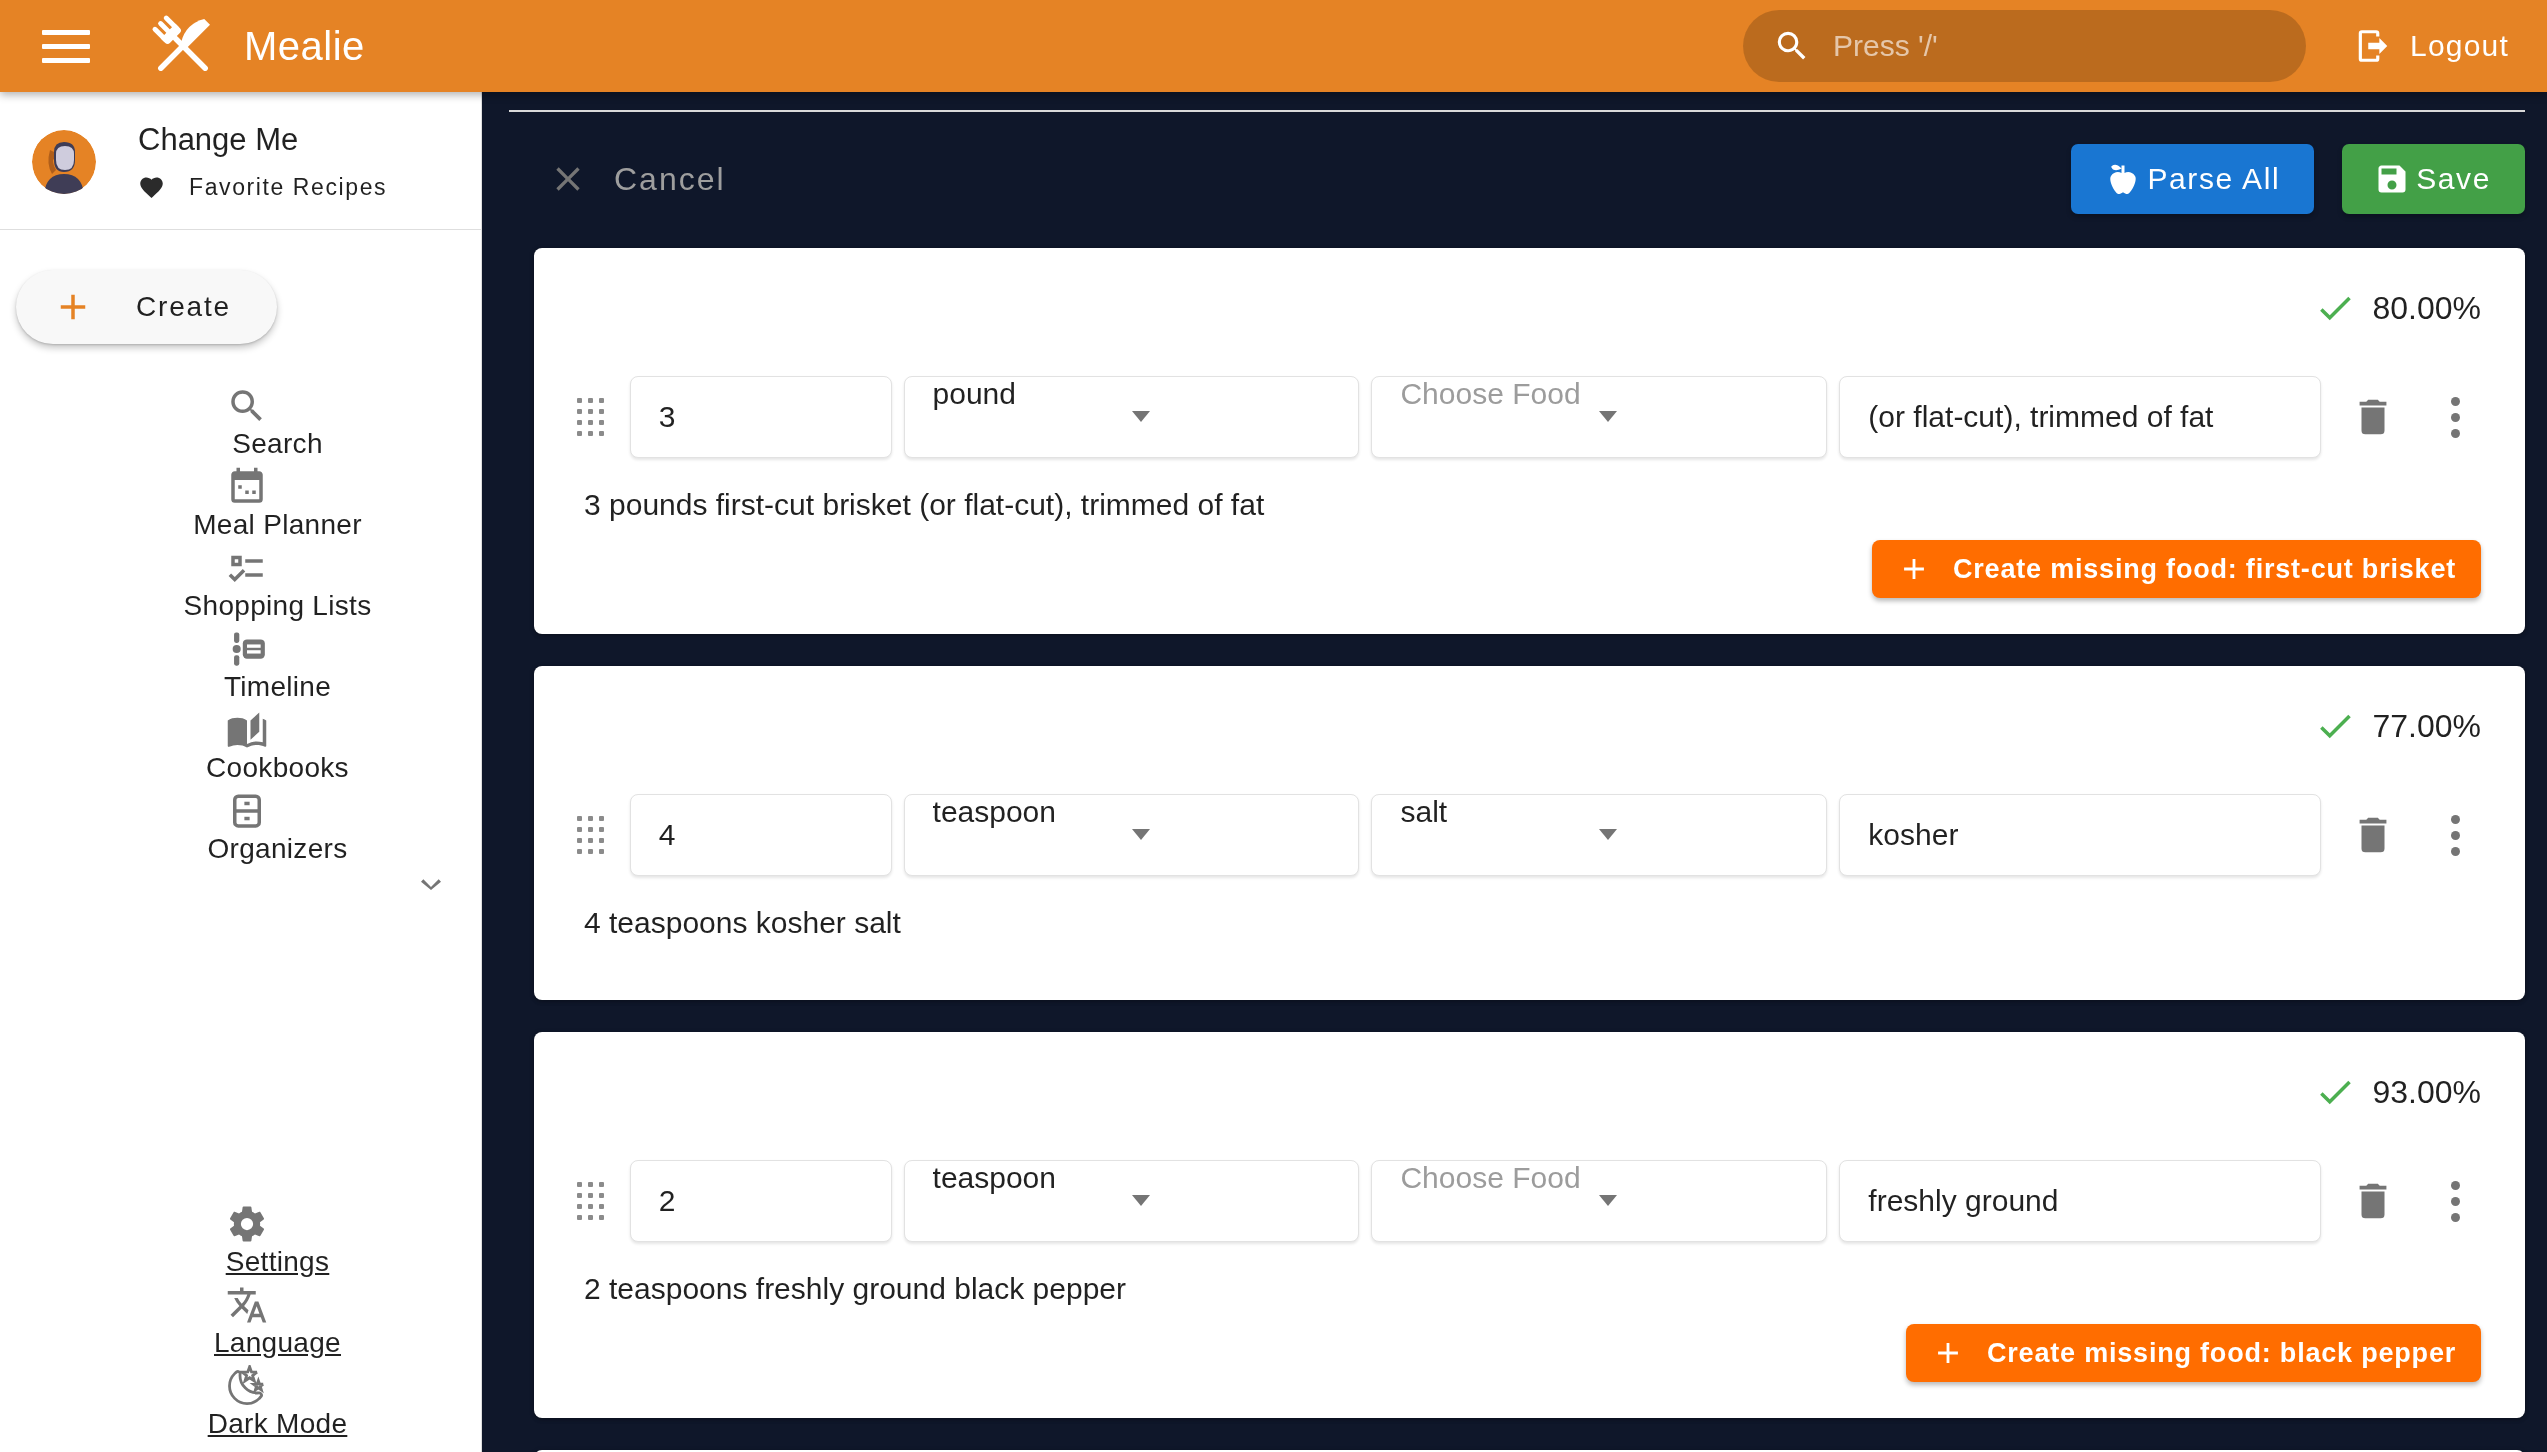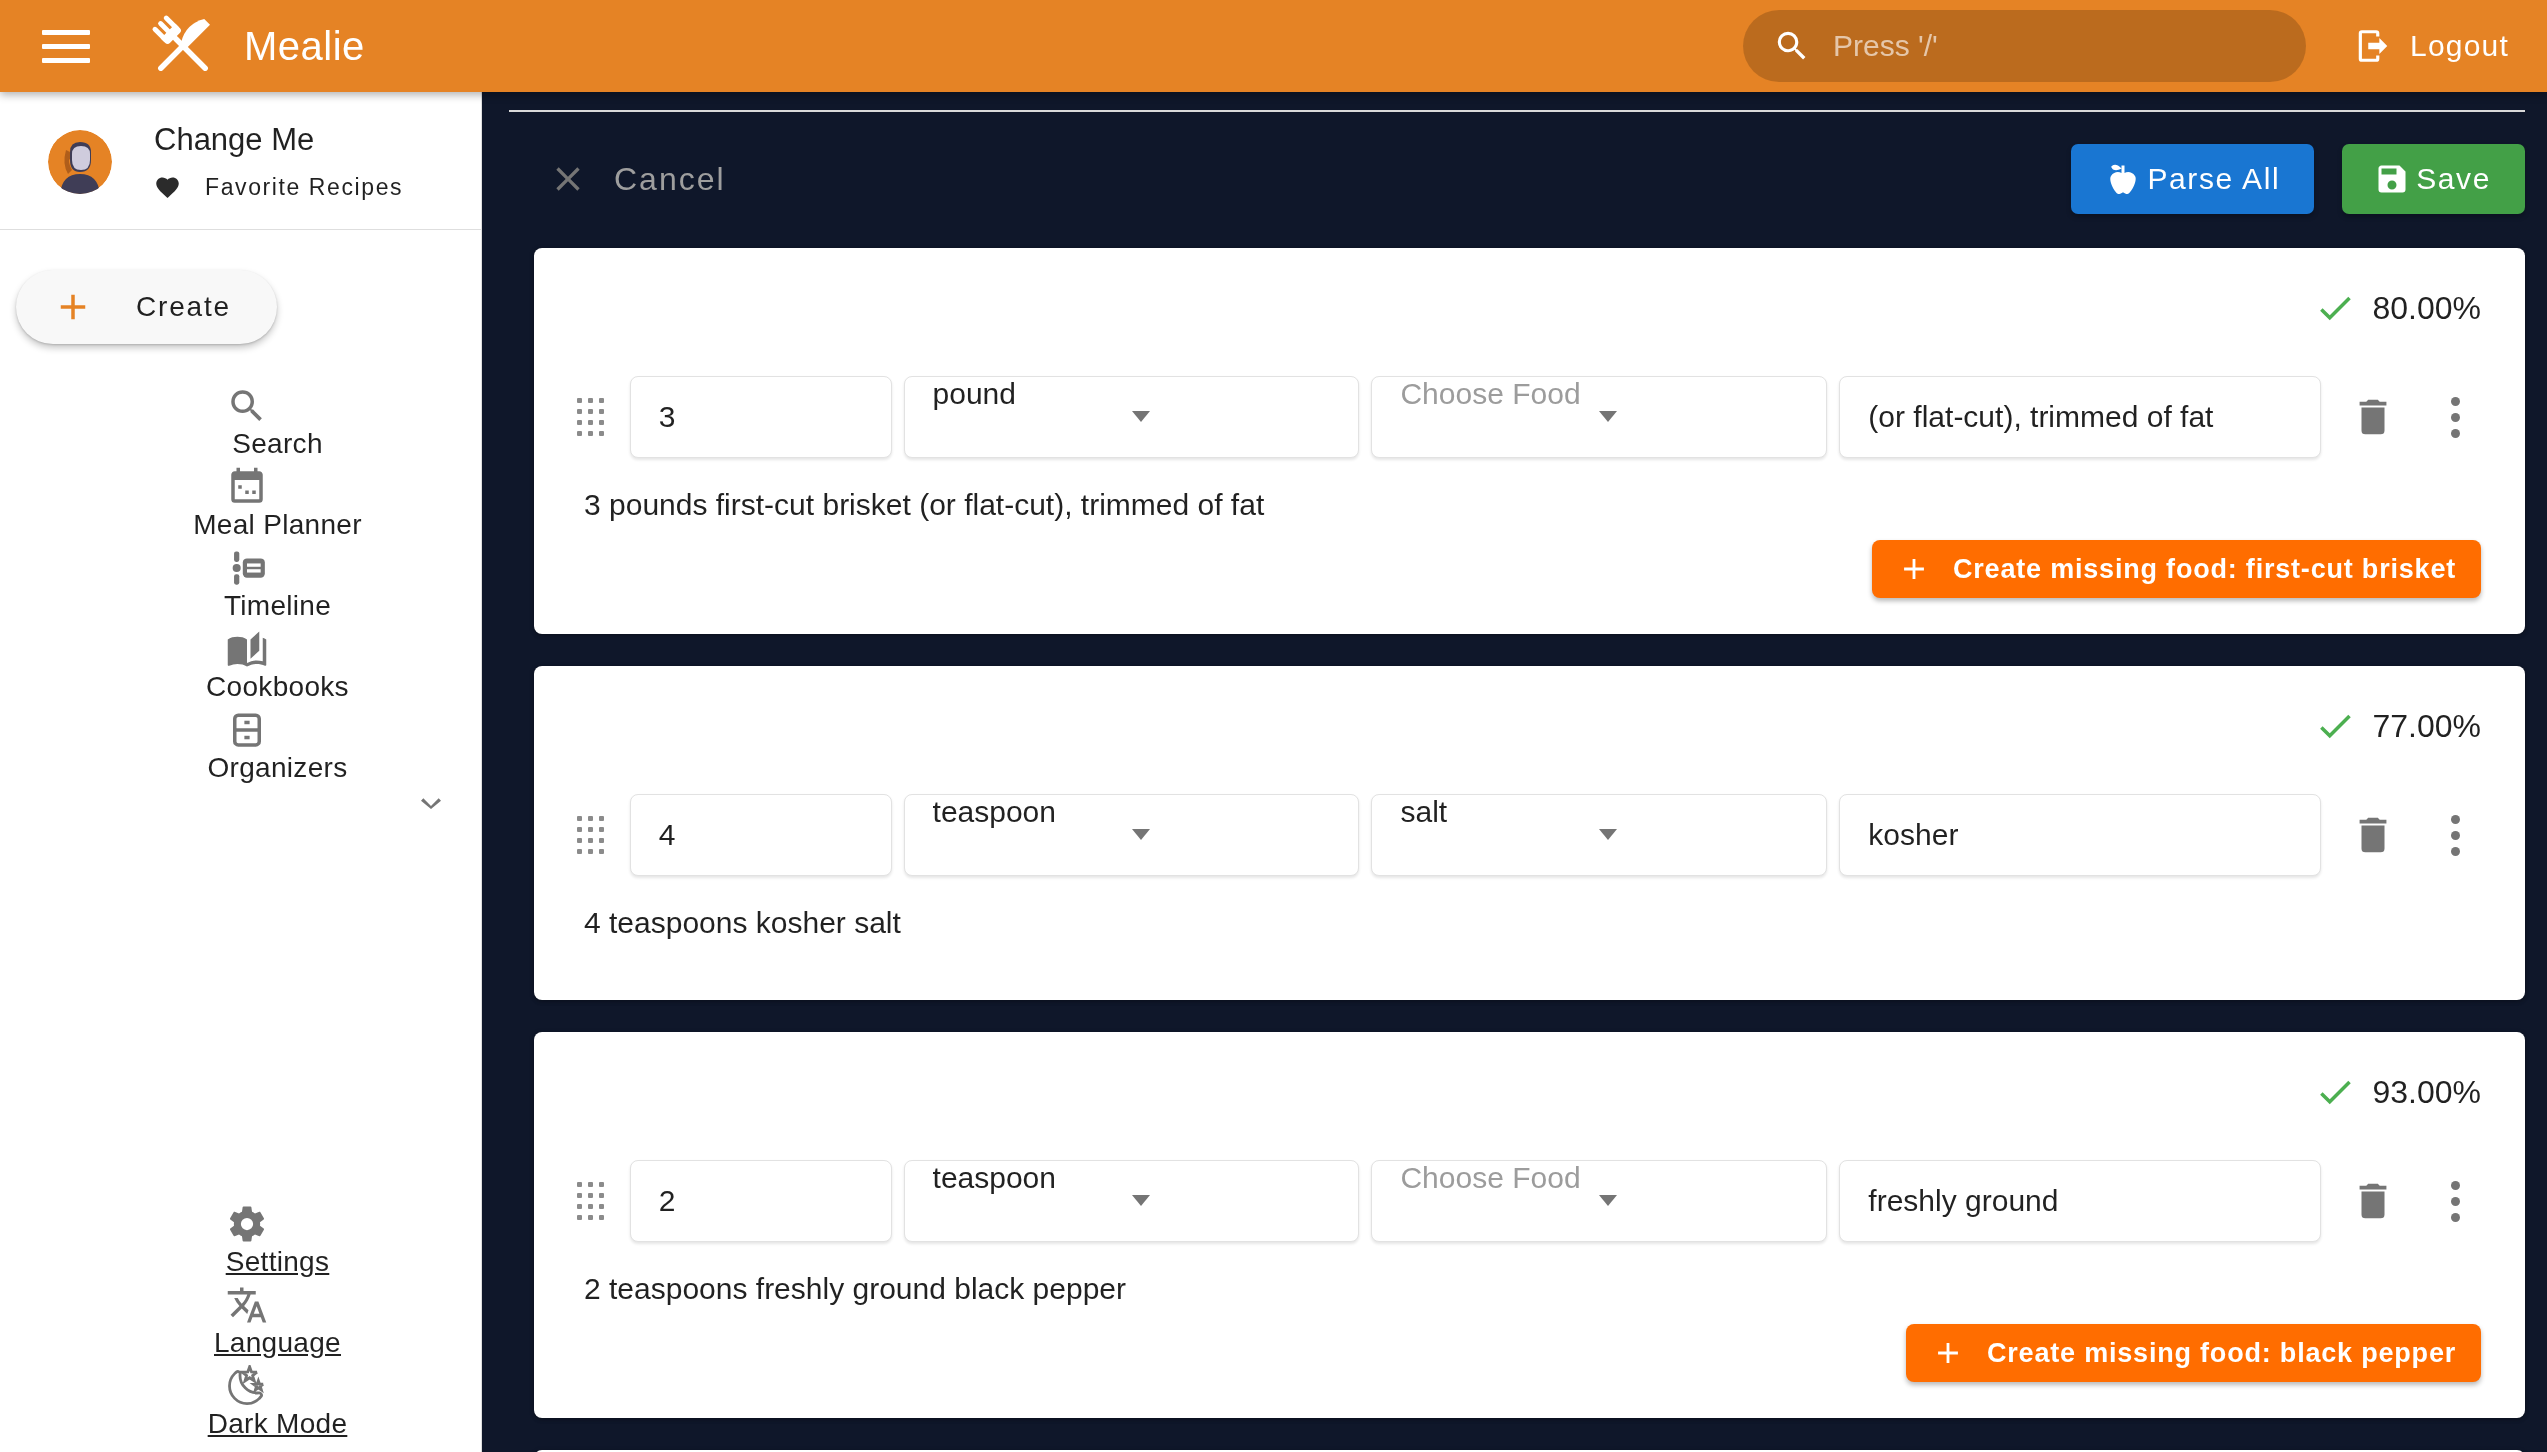--- a/index.html
+++ b/index.html
@@ -26,21 +26,21 @@
   .logout{display:flex;align-items:center;gap:18px;color:#fff;font-size:30px;font-weight:500;
     letter-spacing:1.2px;margin-left:38px;padding:14px 10px;cursor:pointer;}
 
   
   .app-body{display:flex;height:1361px;}
   .sidebar{width:482px;min-width:482px;background:#fff;border-right:1px solid rgba(0,0,0,.13);
     display:flex;flex-direction:column;}
   .main{flex:1;background:#0f172a;overflow:hidden;}
 
   
-  .user-row{display:flex;align-items:center;padding:30px 20px 28px 48px;}
+  .user-row{display:flex;align-items:center;padding:30px 20px 28px 32px;}
   .avatar{width:64px;height:64px;border-radius:50%;overflow:hidden;flex:none;}
   .user-info{margin-left:42px;}
   .user-name{font-size:31px;color:var(--c-text);}
   .fav-row{display:flex;align-items:center;gap:24px;margin-top:16px;cursor:pointer;}
   .fav-row .label{font-size:23px;font-weight:500;letter-spacing:1.6px;color:var(--c-text);}
   .sidebar-divider{border-top:1px solid rgba(0,0,0,.13);}
   .create-btn{margin:40px 0 0 16px;width:261px;height:74px;border-radius:37px;background:#F8F8F8;
     box-shadow:0 4px 7px rgba(0,0,0,.22), 0 1px 2px rgba(0,0,0,.15);
     display:flex;align-items:center;padding:0 36px;cursor:pointer;}
   .create-btn .label{margin-left:42px;font-size:28px;font-weight:500;letter-spacing:1.8px;color:var(--c-text);}
@@ -189,20 +189,28 @@
         <span class="ic">
             <svg class="mi" width="42" height="42" viewBox="0 0 24 24">
               <path d="M19,19H5V8H19M19,3H18V1H16V3H8V1H6V3H5C3.89,3 3,3.89 3,5V19A2,2 0 0,0 5,21H19A2,2 0 0,0 21,19V5C21,3.89 20.1,3 19,3M7,11H9V13H7V11M11,14H13V16H11V14M15,14H17V16H15V14Z"></path>
             </svg>
           </span>
         <span class="label">Meal Planner</span>
       </div>
       <div class="nav-item">
         <span class="ic">
             <svg class="mi" width="42" height="42" viewBox="0 0 24 24">
+              <path d="M3,5H9V11H3V5M5,7V9H7V7H5M11,7H21V9H11V7M11,15H21V17H11V15M5,20L1.5,16.5L2.91,15.09L5,17.17L9.59,12.59L11,14L5,20Z"></path>
+            </svg>
+          </span>
+        <span class="label">Shopping Lists</span>
+      </div>
+      <div class="nav-item">
+        <span class="ic">
+            <svg class="mi" width="42" height="42" viewBox="0 0 24 24">
               <rect x="4.6" y="2.5" width="3" height="6" rx="1.2"></rect>
               <circle cx="6.1" cy="12" r="2.3"></circle>
               <rect x="4.6" y="15.5" width="3" height="6" rx="1.2"></rect>
               <rect x="9.6" y="6.5" width="12.6" height="11" rx="2.4"></rect>
               <rect x="12" y="9.4" width="7.8" height="1.9" fill="#fff"></rect>
               <rect x="12" y="12.7" width="7.8" height="1.9" fill="#fff"></rect>
             </svg>
           </span>
         <span class="label">Timeline</span>
       </div>

